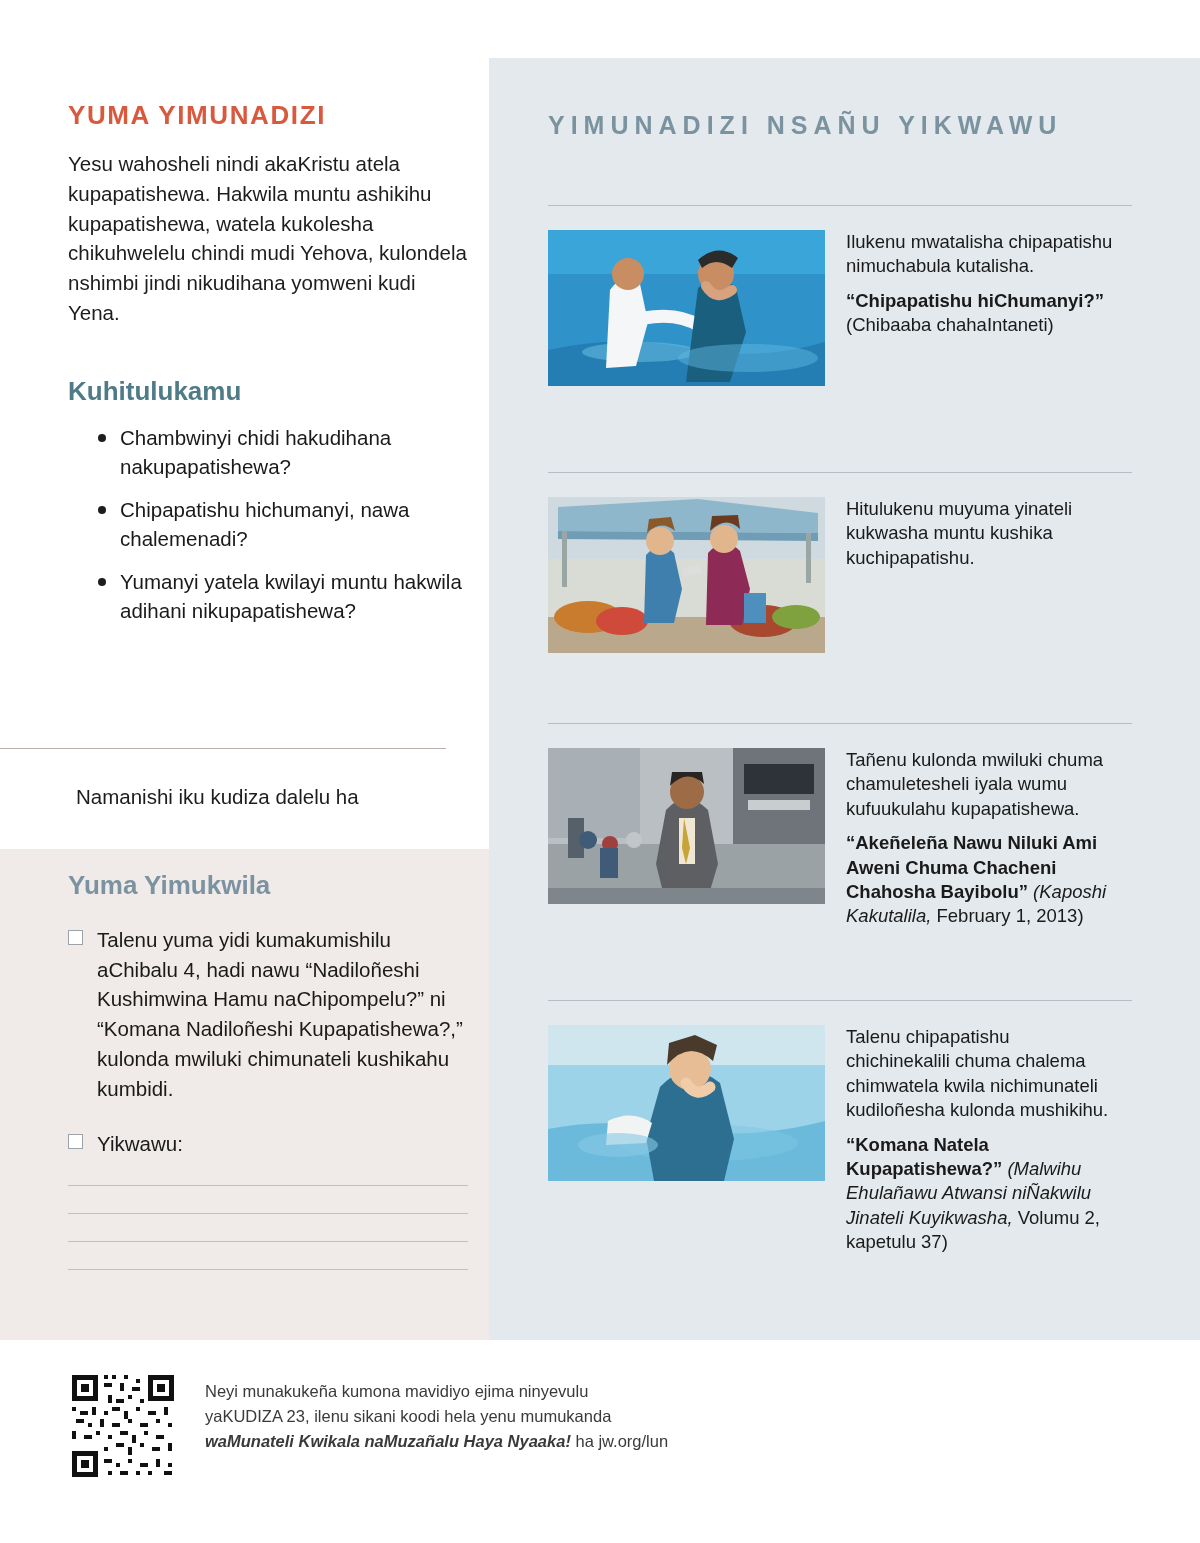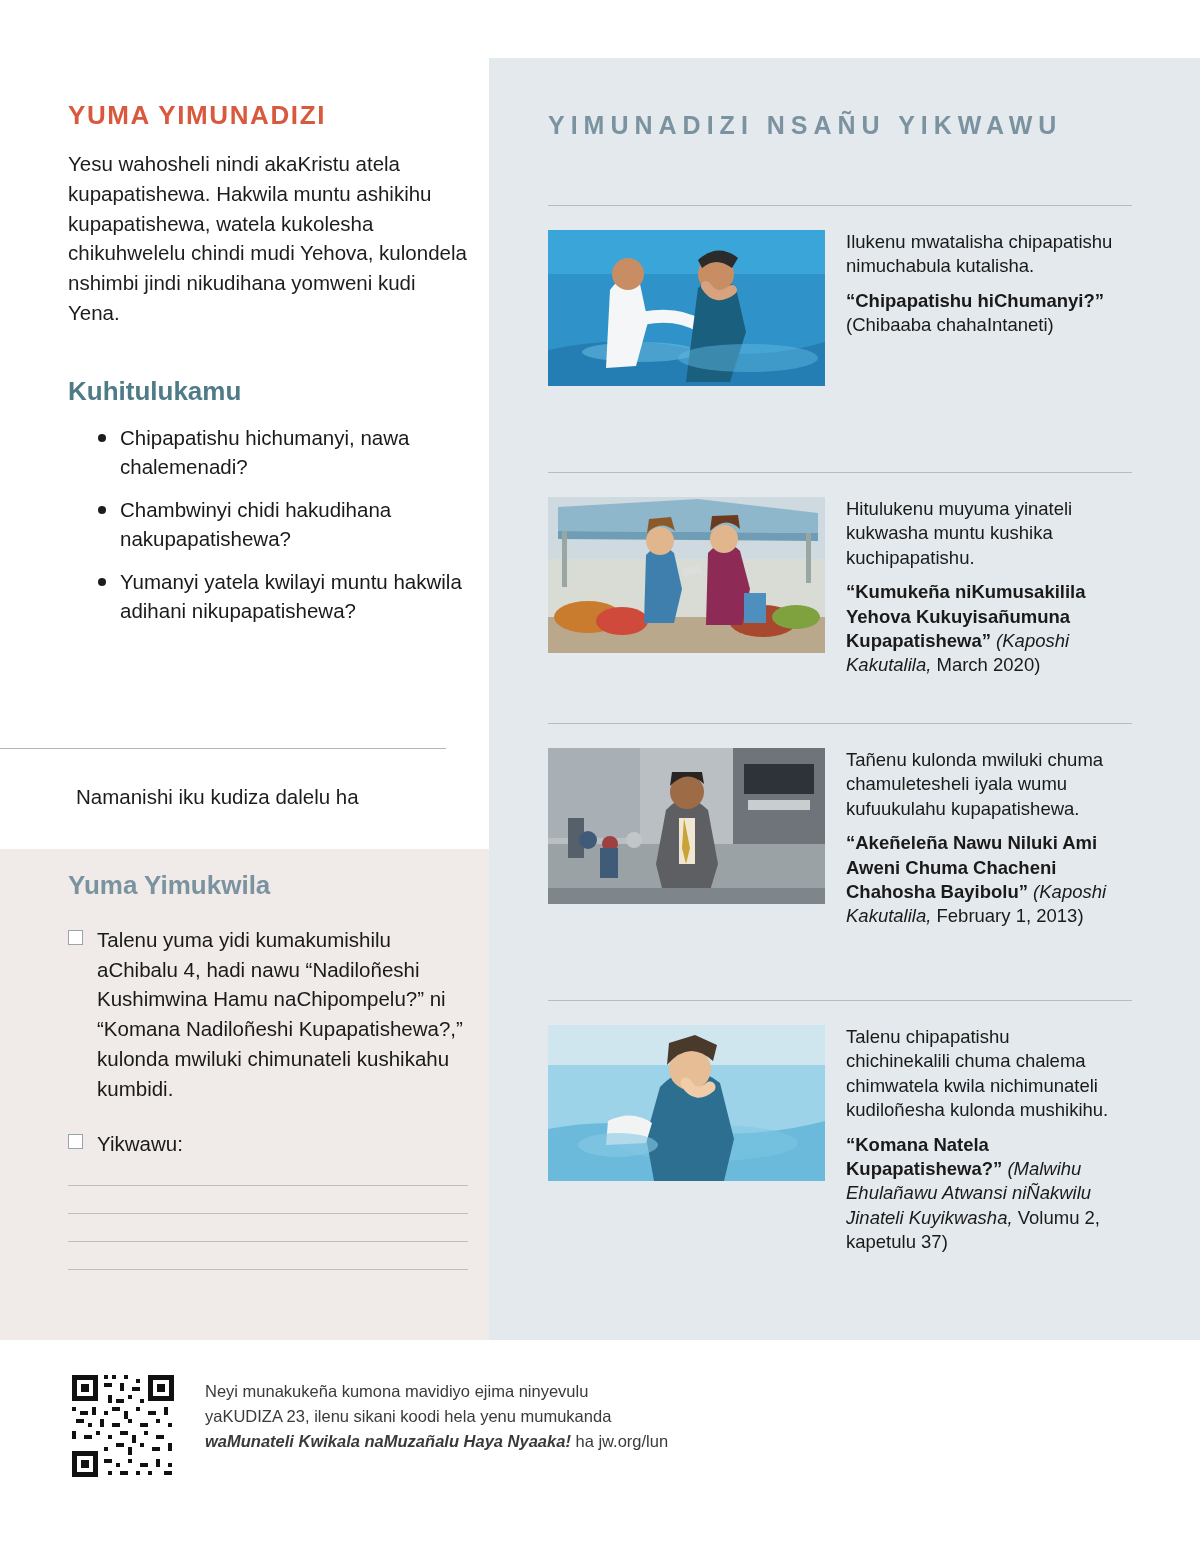--- a/index.html
+++ b/index.html
@@ -200,22 +200,22 @@
 
   <div class="right-panel"></div>
   <div class="left-lower-bg"></div>
 
   <div class="left-col">
     <h1 class="sec-title">YUMA YIMUNADIZI</h1>
     <p class="intro-text">Yesu wahosheli nindi akaKristu atela kupapatishewa. Hakwila muntu ashikihu kupapatishewa, watela kukolesha chikuhwelelu chindi mudi Yehova, kulondela nshimbi jindi nikudihana yomweni kudi Yena.</p>
 
     <h2 class="sub-title">Kuhitulukamu</h2>
     <ul class="bullets">
+      <li>Chambwinyi chidi hakudihana nakupapatishewa?</li>
       <li>Chipapatishu hichumanyi, nawa chalemenadi?</li>
-      <li>Chambwinyi chidi hakudihana nakupapatishewa?</li>
       <li>Yumanyi yatela kwilayi muntu hakwila adihani nikupapatishewa?</li>
     </ul>
   </div>
 
   <div class="divider-left"></div>
   <div class="note-line">Namanishi iku kudiza dalelu ha</div>
 
   <div class="checklist-wrap">
     <h2 class="checklist-title">Yuma Yimukwila</h2>
 
@@ -288,23 +288,20 @@
           <path d="M99 36 q14 -14 28 -2 l-4 -14 -22 2z" fill="#8a5a2b"></path>
           <path d="M160 56 q16 -18 32 -2 l10 38 -8 36 -36 0 z" fill="#8d2b56"></path>
           <circle cx="176" cy="42" r="14" fill="#e2b68d"></circle>
           <path d="M162 34 q16 -16 30 -2 l-2 -14 -26 1z" fill="#6b3b1f"></path>
           <rect x="196" y="96" width="22" height="30" fill="#4e8fbe"></rect>
           <path d="M134 72 l18 -4 2 8 -18 4z" fill="#ddd"></path>
         </svg>
       </div>
       <div class="row-text">
         <p>Hitulukenu muyuma yinateli kukwasha muntu kushika kuchipapatishu.</p>
-        <p class="ref">
-          <span class="bold">“Kumukeña niKumusakilila Yehova Kukuyisañumuna Kupapatishewa”</span><span class="ital"> (Kaposhi Kakutalila,</span><span> March 2020)</span>
-        </p>
       </div>
     </div>
   </div>
 
   <div class="row" style="top:723px;">
     <div class="hr"></div>
     <div class="row-body">
       <div class="thumb">
         <svg viewBox="0 0 277 156" preserveAspectRatio="none" aria-hidden="true">
           <rect x="0" y="0" width="277" height="156" fill="#b9bfc2"></rect>

